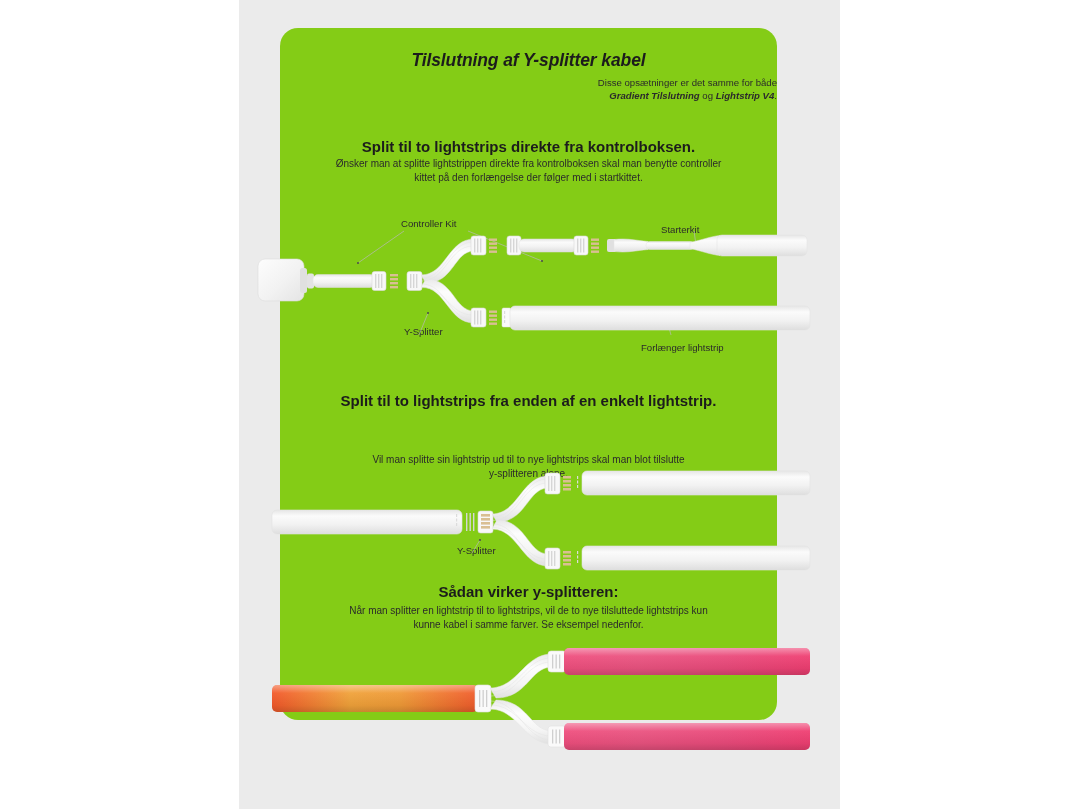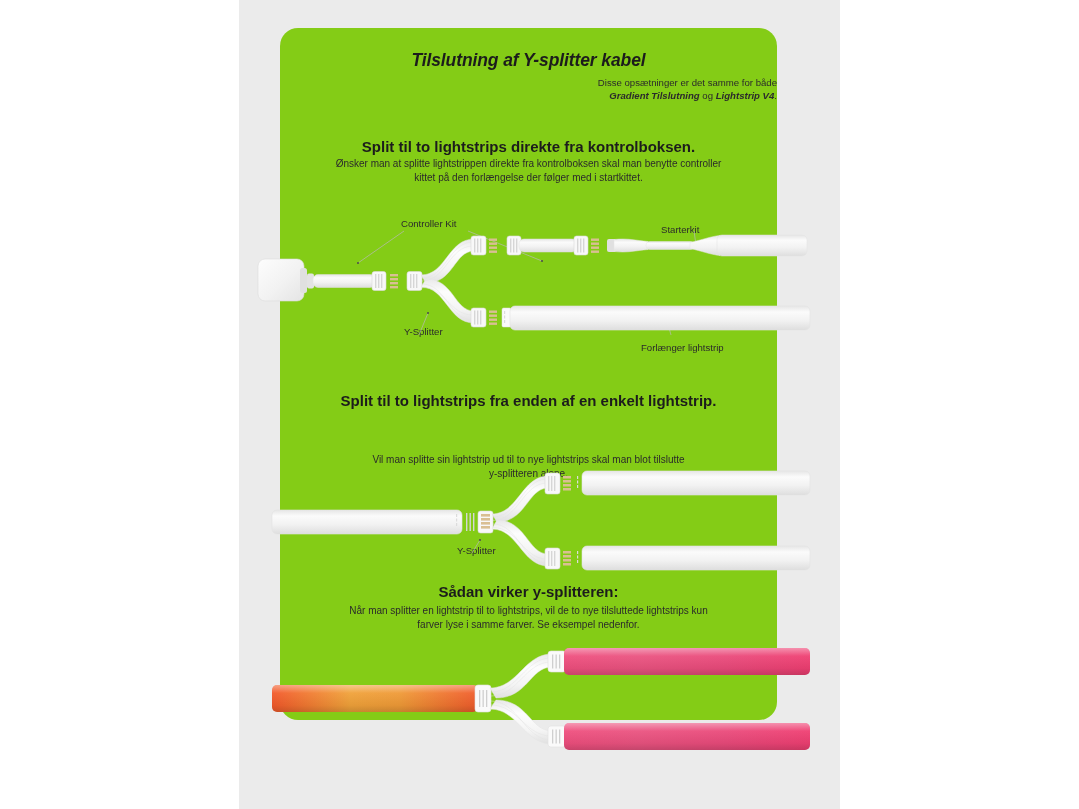--- a/index.html
+++ b/index.html
@@ -303,21 +303,21 @@
         <rect x="301" y="92" width="1.2" height="3"></rect>
       </g>
       <rect x="306" y="78" width="228" height="24" rx="5" fill="url(#wv)" stroke="#e3e3e3" stroke-width="0.6"></rect>
     </g>
   </svg>
   </div>
 
   <div class="sec-head" style="top:555px;">Sådan virker y-splitteren:</div>
   <div class="sec-body" style="top:576px;">
     <span>Når man splitter en lightstrip til to lightstrips, vil de to nye tilsluttede lightstrips kun</span><br>
-    <span>farver lyse i samme farver. Se eksempel nedenfor.</span>
+    <span>kunne kabel i samme farver. Se eksempel nedenfor.</span>
   </div>
 
   <div class="diagram" style="top:612px;left:-4px;">
   <svg width="520" height="120" viewBox="0 0 520 120">
     <defs>
       <linearGradient id="og" x1="0" y1="0" x2="1" y2="0">
         <stop offset="0%" stop-color="#f2592b"></stop>
         <stop offset="38%" stop-color="#f0a23a"></stop>
         <stop offset="62%" stop-color="#ef9a37"></stop>
         <stop offset="100%" stop-color="#f05c2c"></stop>

